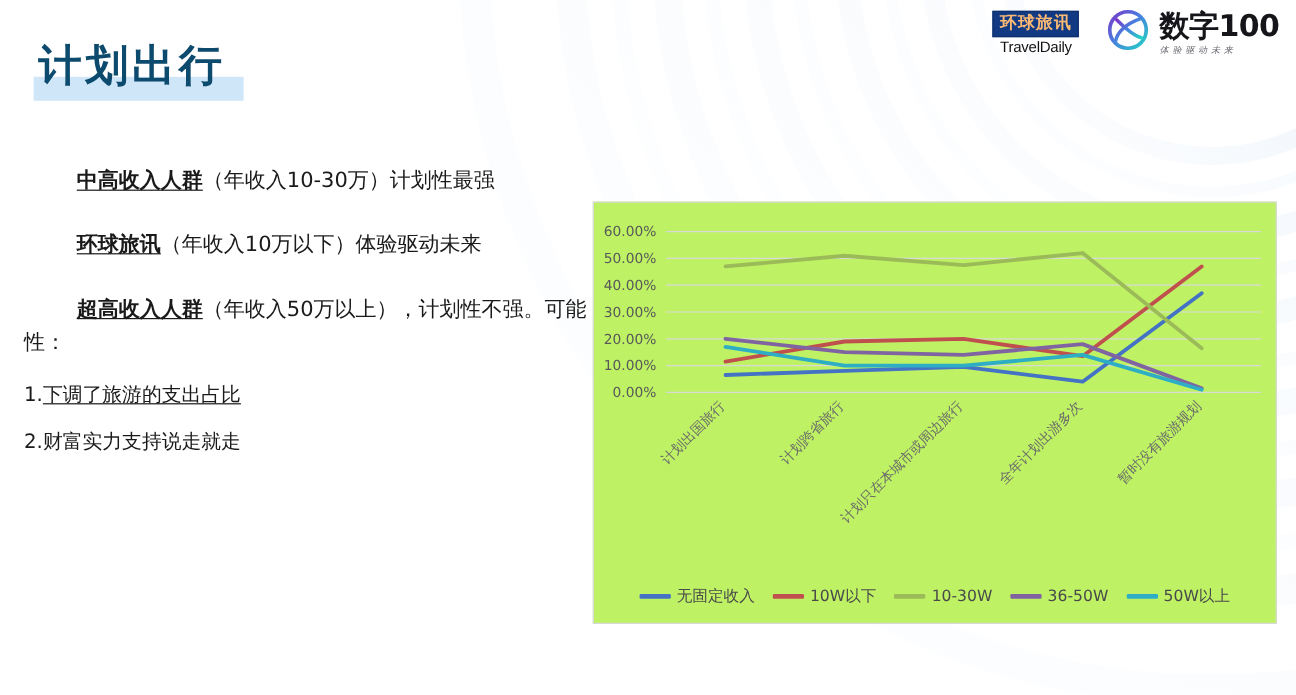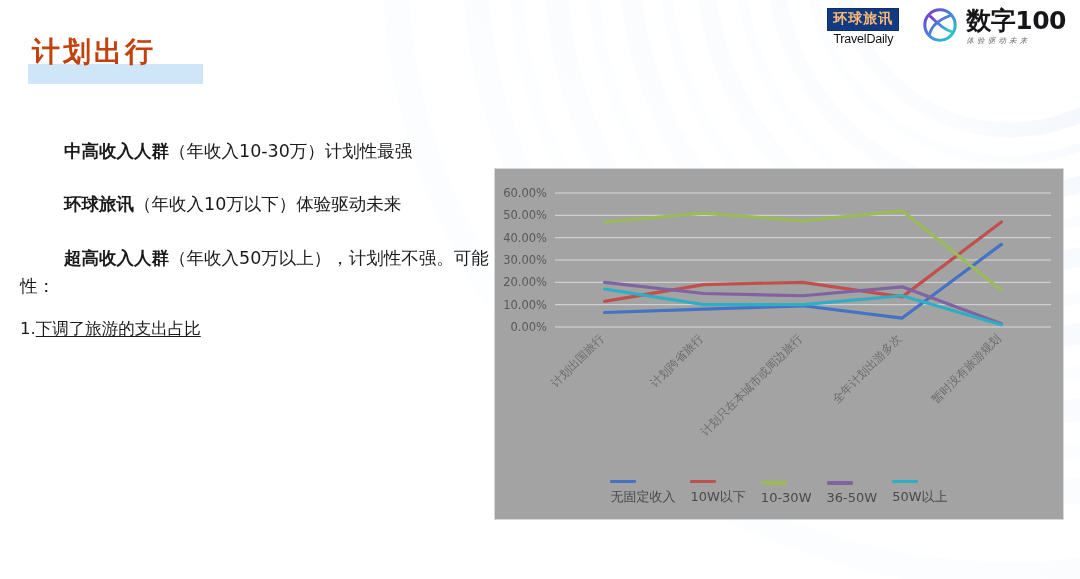--- a/index.html
+++ b/index.html
@@ -31,44 +31,44 @@
   .sz-main { font-size:25px; font-weight:bold; color:#16161a; line-height:1; letter-spacing:-0.5px; font-family:"DejaVu Sans",sans-serif; }
   .sz-sub { font-size:7.5px; color:#6d6d76; letter-spacing:3.2px; margin-top:3px; font-family:"DejaVu Sans",sans-serif;font-style:italic; }
 
   
   .title-wrap { position:absolute; left:32px; top:38px; z-index:4; }
   .title-hl {
     position:absolute; left:-4px; top:26px; width:175px; height:20px;
     background:#cfe6f8; z-index:-1;
   }
   .slide-title {
-    font-size:28px; font-weight:bold; color:#c2410c; letter-spacing:3px;
+    font-size:36px; font-weight:bold; color:#0c4a6e; letter-spacing:3px;
     font-family:"DejaVu Sans",sans-serif; line-height:1;
   }
 
   
   .text-col { position:absolute; left:20px; top:137px; width:470px; z-index:4; }
   .para { font-size:17.5px; color:#1a1a1a; line-height:1.62; margin-bottom:25px; font-family:"DejaVu Sans",sans-serif; }
-  .para .hd { font-weight:bold; text-underline-offset:2px;padding-left:44px; }
+  .para .hd { font-weight:bold; text-decoration:underline; text-underline-offset:2px;padding-left:44px; }
   .sub-list { margin-top:-9px; }
   .sub-item { font-size:16.5px; color:#1a1a1a; line-height:1.55; margin-bottom:13px; font-family:"DejaVu Sans",sans-serif; }
   .sub-item .u { text-decoration:underline; text-underline-offset:2px;margin-top:12px; }
 
   
   .chart-card {
     position:absolute; left:494px; top:168px; width:570px; height:352px;
-    background:#a3a3a3; border:1px solid #d8d8d8; z-index:4;
+    background:#bef264; border:1px solid #d8d8d8; z-index:4;
   }
   .chart-svg { display:block; }
 
   .legend {
     position:absolute; left:0; right:0; bottom:13px;
     display:flex; justify-content:center; align-items:center; gap:15px;
   }
-  .legend-item { display:flex; gap:5px;flex-direction:column; }
+  .legend-item { display:flex; align-items:center; gap:5px; }
   .legend-swatch { width:26px; height:3.5px; border-radius:1px; }
   .legend-label { font-size:13px; color:#4a4a4a; font-family:"DejaVu Sans",sans-serif; white-space:nowrap; }
 </style>
 </head>
 <body>
 
 <svg id="bg-decor" viewBox="0 0 1080 579" preserveAspectRatio="none">
   <defs>
     <linearGradient id="arcfade" x1="0" y1="1" x2="1" y2="0">
       <stop offset="0%" stop-color="#dce9f7" stop-opacity="0"></stop>
@@ -139,20 +139,23 @@
   <p class="para">
     <span class="hd">环球旅讯</span><span>（年收入10万以下）体验驱动未来</span>
   </p>
   <p class="para">
     <span class="hd">超高收入人群</span><span>（年收入50万以上），计划性不强。可能性：</span>
   </p>
   <div class="sub-list">
     <div class="sub-item">
       <span>1.</span><span class="u">下调了旅游的支出占比</span>
     </div>
+    <div class="sub-item">
+      <span>2.</span><span>财富实力支持说走就走</span>
+    </div>
   </div>
 </div>
 
 <div class="chart-card">
   <svg class="chart-svg" id="chart-svg" width="568" height="300" viewBox="0 0 568 300">
       <line x1="60" y1="24" x2="556" y2="24" stroke="#d9d9d9" stroke-width="1"></line>
       <text x="52" y="28" text-anchor="end" fill="#595959" font-size="11.5" font-family="&quot;DejaVu Sans&quot;, sans-serif">60.00%</text>
       <line x1="60" y1="46.33333333333333" x2="556" y2="46.33333333333333" stroke="#d9d9d9" stroke-width="1"></line>
       <text x="52" y="50.33333333333333" text-anchor="end" fill="#595959" font-size="11.5" font-family="&quot;DejaVu Sans&quot;, sans-serif">50.00%</text>
       <line x1="60" y1="68.66666666666667" x2="556" y2="68.66666666666667" stroke="#d9d9d9" stroke-width="1"></line>

